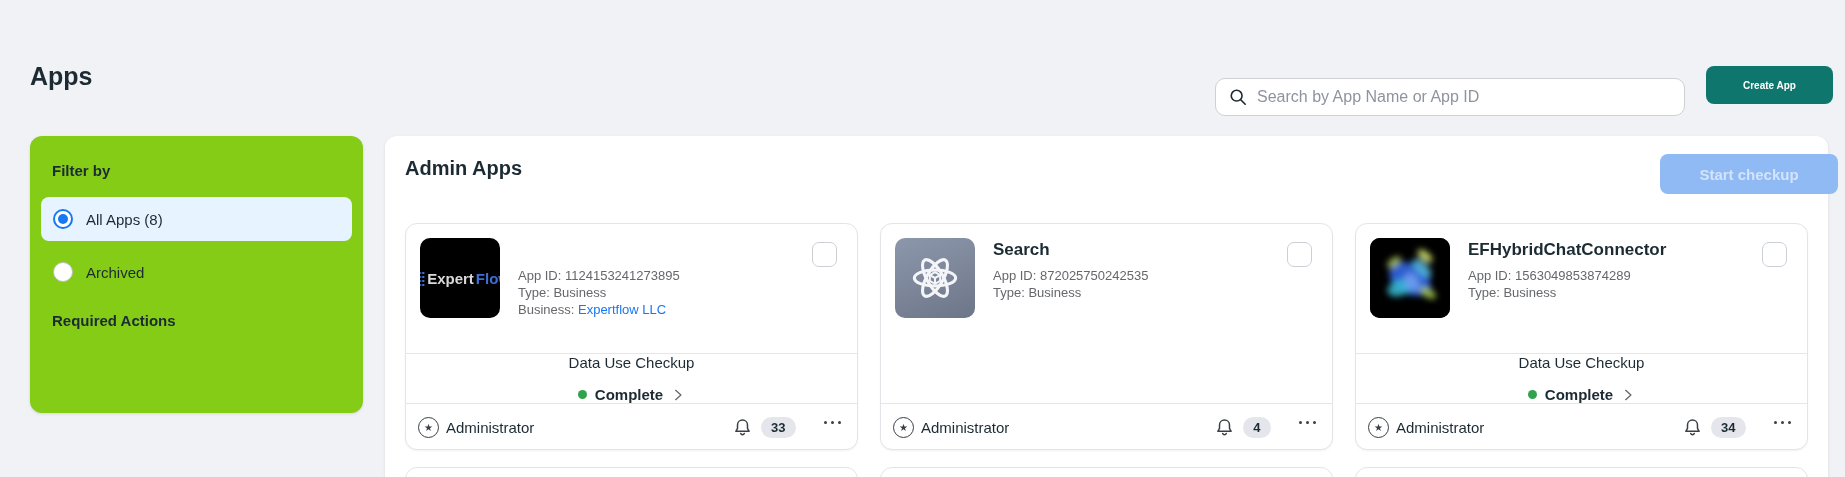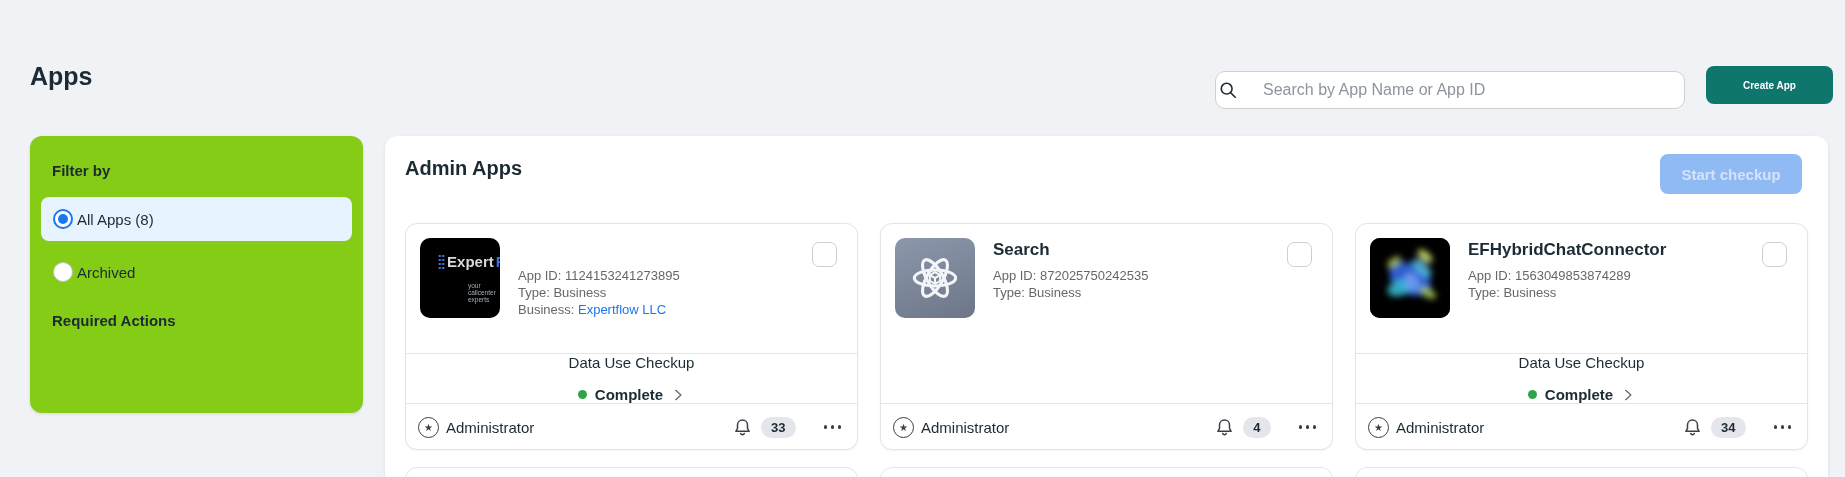--- a/index.html
+++ b/index.html
@@ -5,62 +5,62 @@
   * { margin:0; padding:0; box-sizing:border-box; }
   html,body { width:1845px; height:477px; }
   body {
     position:relative; overflow:hidden;
     background:#f0f2f5; color:#1c2b33;
     font-family:"Liberation Sans", sans-serif;
   }
   
   .apps-title { position:absolute; left:30px; top:62px; font-size:25px; font-weight:bold; }
   .search-box {
-    position:absolute; left:1215px; top:71px; width:470px; height:38px;
+    position:absolute; left:1215px; top:78px; width:470px; height:38px;
     background:#fff; border:1px solid #ced0d4; border-radius:10px;
-    display:flex; align-items:center; gap:26px; padding:0 3px;
+    display:flex; align-items:center; gap:10px; padding:0 13px;
   }
   .search-box input { flex:1; border:none; outline:none; background:transparent; font-size:16px; color:#1c2b33; font-family:"Liberation Sans",sans-serif; }
   .search-box input::placeholder { color:#8d949e; }
   .create-app {
     position:absolute; left:1706px; top:66px; width:127px; height:38px;
     background:#0f766e; border:none; border-radius:8px;
     color:#fff; font-size:10px; font-weight:bold; cursor:pointer; font-family:"Liberation Sans",sans-serif;
   }
   
   .sidebar {
     position:absolute; left:30px; top:136px; width:333px; height:277px;
     background:#84cc16; border-radius:12px; box-shadow:0 1px 3px rgba(0,0,0,.12);
   }
   .side-heading { position:absolute; left:22px; font-size:15px; font-weight:bold; }
   .h-filter { top:26px; }
   .h-required { top:176px; }
   .filter-row {
     position:absolute; left:11px; width:311px; height:44px; border-radius:8px;
-    display:flex; align-items:center; gap:4px; padding-left:12px;
+    display:flex; align-items:center; gap:13px; padding-left:12px;
     font-size:15px; cursor:pointer;
   }
   .filter-row.selected { background:#e7f3ff; }
   .r1 { top:61px; } .r2 { top:114px; } .r3 { top:211px; }
   .radio { width:20px; height:20px; border-radius:50%; border:1.5px solid #bcc0c4; background:#fff; position:relative; flex:none; }
   .radio.on { border:2px solid #1877f2; }
   .radio.on::after { content:""; position:absolute; left:50%; top:50%; width:10px; height:10px; margin:-5px 0 0 -5px; border-radius:50%; background:#1877f2; }
   
   .panel {
     position:absolute; left:385px; top:136px; width:1443px; height:365px;
     background:#fff; border-radius:12px; box-shadow:0 1px 3px rgba(0,0,0,.1);
   }
   .panel-title { position:absolute; left:20px; top:21px; font-size:20px; font-weight:bold; }
   .btn-select-all {
     position:absolute; left:1152px; top:18px; width:111px; height:40px;
     background:#f0f2f5; border:none; border-radius:8px; font-size:15px; color:#1c2b33;
     cursor:pointer; font-family:"Liberation Sans",sans-serif;
   }
   .btn-start-checkup {
-    position:absolute; left:1275px; top:18px; width:142px; height:40px;
+    position:absolute; left:1275px; top:18px; width:178px; height:40px;
     background:#90baf4; border:none; border-radius:8px; font-size:15px; font-weight:bold; color:#d3e3fb;
     font-family:"Liberation Sans",sans-serif;
   }
   
   .card {
     position:absolute; top:87px; width:453px; height:227px;
     background:#fff; border:1px solid #e2e4e8; border-radius:12px;
     box-shadow:0 1px 2px rgba(0,0,0,.05);
   }
   .c1 { left:20px; } .c2 { left:495px; } .c3 { left:970px; }
@@ -81,25 +81,25 @@
     position:absolute; left:0; top:179px; width:100%; height:47px;
     border-top:1px solid #e4e6eb; display:flex; align-items:center; justify-content:space-between;
     padding:0 14px 0 12px; font-size:15px;
   }
   .role-group { display:flex; align-items:center; gap:7px; }
   .badge-circle { width:21px; height:21px; border:1.6px solid #3a3f45; border-radius:50%; display:flex; align-items:center; justify-content:center; font-size:10px; color:#3a3f45; }
   .notif-group { display:flex; align-items:center; gap:8px; cursor:pointer; }
   .count-pill { background:#e4e6eb; border-radius:20px; padding:3px 10px; font-size:13px; font-weight:bold; }
   .dots { display:flex; gap:3.5px; margin-left:26px; cursor:pointer; padding:4px 2px; }
   .dots i { width:3.5px; height:3.5px; border-radius:50%; background:#3a3f45; }
-  .footer-right { display:flex; align-items:center; }
+  .footer-right { display:flex; align-items:flex-start; }
   
   .partial-card { position:absolute; top:331px; width:453px; height:46px; background:#fff; border:1px solid #e2e4e8; border-radius:12px; }
   
-  .icon-expertflow { background:#000; display:flex; flex-direction:column; align-items:center; justify-content:center; gap:12px;padding-left:48px; }
+  .icon-expertflow { background:#000; display:flex; align-items:center; justify-content:center; gap:12px;padding-left:48px; }
   .ef-line { display:flex; align-items:center; gap:2px; }
   .ef-dots { width:7px; height:15px; background:radial-gradient(circle, #3d6fd6 1.2px, transparent 1.5px) 0 0/3.5px 4px; }
   .ef-expert { color:#d9d9d9; font-size:15px; font-weight:bold; }
   .ef-flow { color:#3d6fd6; font-size:15px; font-weight:bold; }
   .ef-tag { color:#9fb0bd; font-size:6.5px; }
   .icon-atom { background:linear-gradient(160deg,#8d97ab,#6d7689); display:flex; align-items:center; justify-content:center; }
   .icon-splash { background:#000; }
 </style>
 </head>
 <body>

